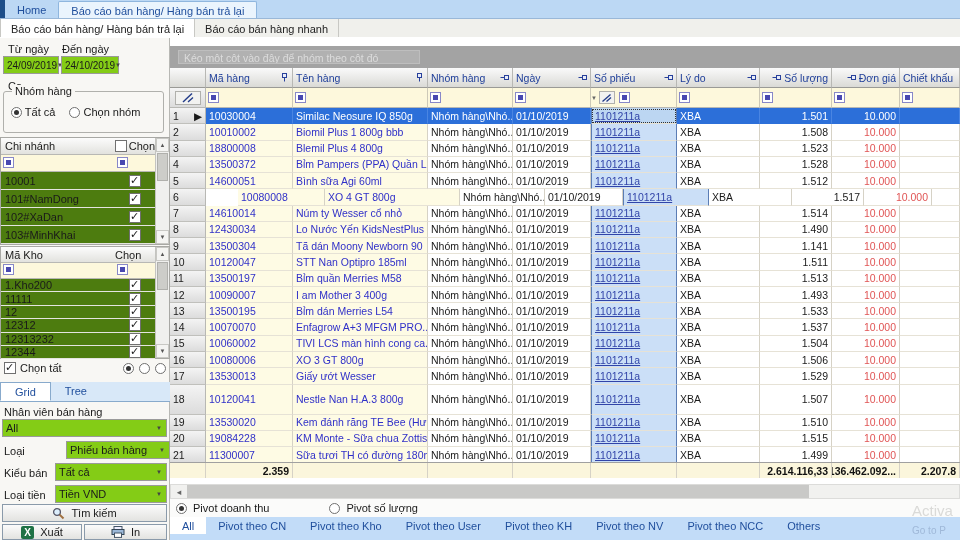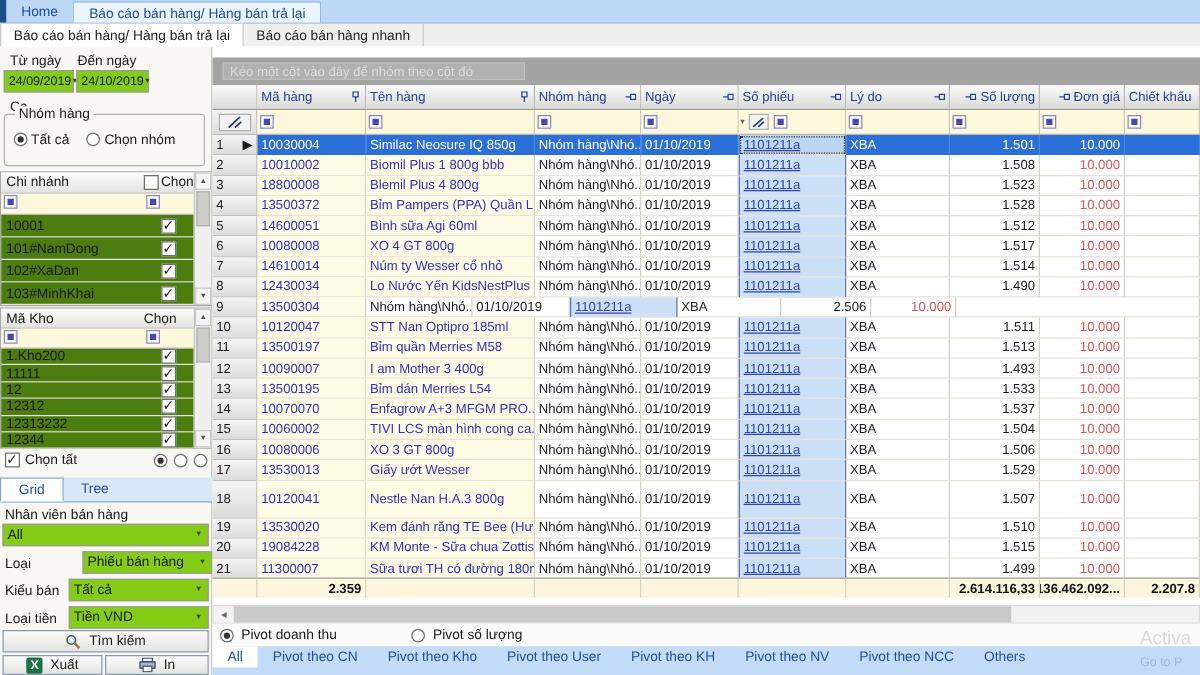--- a/index.html
+++ b/index.html
@@ -506,21 +506,21 @@
         <div class="gc blue" style="width: 86px;">
           <span class="lnk">1101211a</span>
         </div>
         <div class="gc " style="width: 83px;">XBA</div>
         <div class="gc num" style="width: 72px;">1.512</div>
         <div class="gc red" style="width: 68px;">10.000</div>
         <div class="gc " style="flex: 1 1 0%;"></div>
       </div>
       <div class="grow" style="height: 16.2727px;">
         <div class="gc rowhdr" style="width: 36px;">6</div>
-        <div class="gc yell" style="width: 87px;">10080008</div>
+        <div class="gc yell" style="width: 87px; margin-left: 32px;">10080008</div>
         <div class="gc yell" style="width: 135px;">XO 4 GT 800g</div>
         <div class="gc " style="width: 85px;">Nhóm hàng\Nhó...</div>
         <div class="gc " style="width: 78px;">01/10/2019</div>
         <div class="gc blue" style="width: 86px;">
           <span class="lnk">1101211a</span>
         </div>
         <div class="gc " style="width: 83px;">XBA</div>
         <div class="gc num" style="width: 72px;">1.517</div>
         <div class="gc red" style="width: 68px;">10.000</div>
         <div class="gc " style="flex: 1 1 0%;"></div>
@@ -549,27 +549,28 @@
           <span class="lnk">1101211a</span>
         </div>
         <div class="gc " style="width: 83px;">XBA</div>
         <div class="gc num" style="width: 72px;">1.490</div>
         <div class="gc red" style="width: 68px;">10.000</div>
         <div class="gc " style="flex: 1 1 0%;"></div>
       </div>
       <div class="grow" style="height: 16.2727px;">
         <div class="gc rowhdr" style="width: 36px;">9</div>
         <div class="gc yell" style="width: 87px;">13500304</div>
-        <div class="gc " style="width: 85px;">Nhóm hàng\Nhó...</div>
-        <div class="gc " style="width: 78px;">01/10/2019</div>
-        <div class="gc blue" style="width: 86px;">
-          <span class="lnk">1101211a</span>
-        </div>
-        <div class="gc " style="width: 83px;">XBA</div>
-        <div class="gc num" style="width: 72px;">2.506</div>
+        <div class="gc yell" style="width: 135px;">Tã dán Moony Newborn 90</div>
+        <div class="gc " style="width: 85px;">Nhóm hàng\Nhó...</div>
+        <div class="gc " style="width: 78px;">01/10/2019</div>
+        <div class="gc blue" style="width: 86px;">
+          <span class="lnk">1101211a</span>
+        </div>
+        <div class="gc " style="width: 83px;">XBA</div>
+        <div class="gc num" style="width: 72px;">1.141</div>
         <div class="gc red" style="width: 68px;">10.000</div>
         <div class="gc " style="flex: 1 1 0%;"></div>
       </div>
       <div class="grow" style="height: 16.2727px;">
         <div class="gc rowhdr" style="width: 36px;">10</div>
         <div class="gc yell" style="width: 87px;">10120047</div>
         <div class="gc yell" style="width: 135px;">STT Nan Optipro 185ml</div>
         <div class="gc " style="width: 85px;">Nhóm hàng\Nhó...</div>
         <div class="gc " style="width: 78px;">01/10/2019</div>
         <div class="gc blue" style="width: 86px;">

